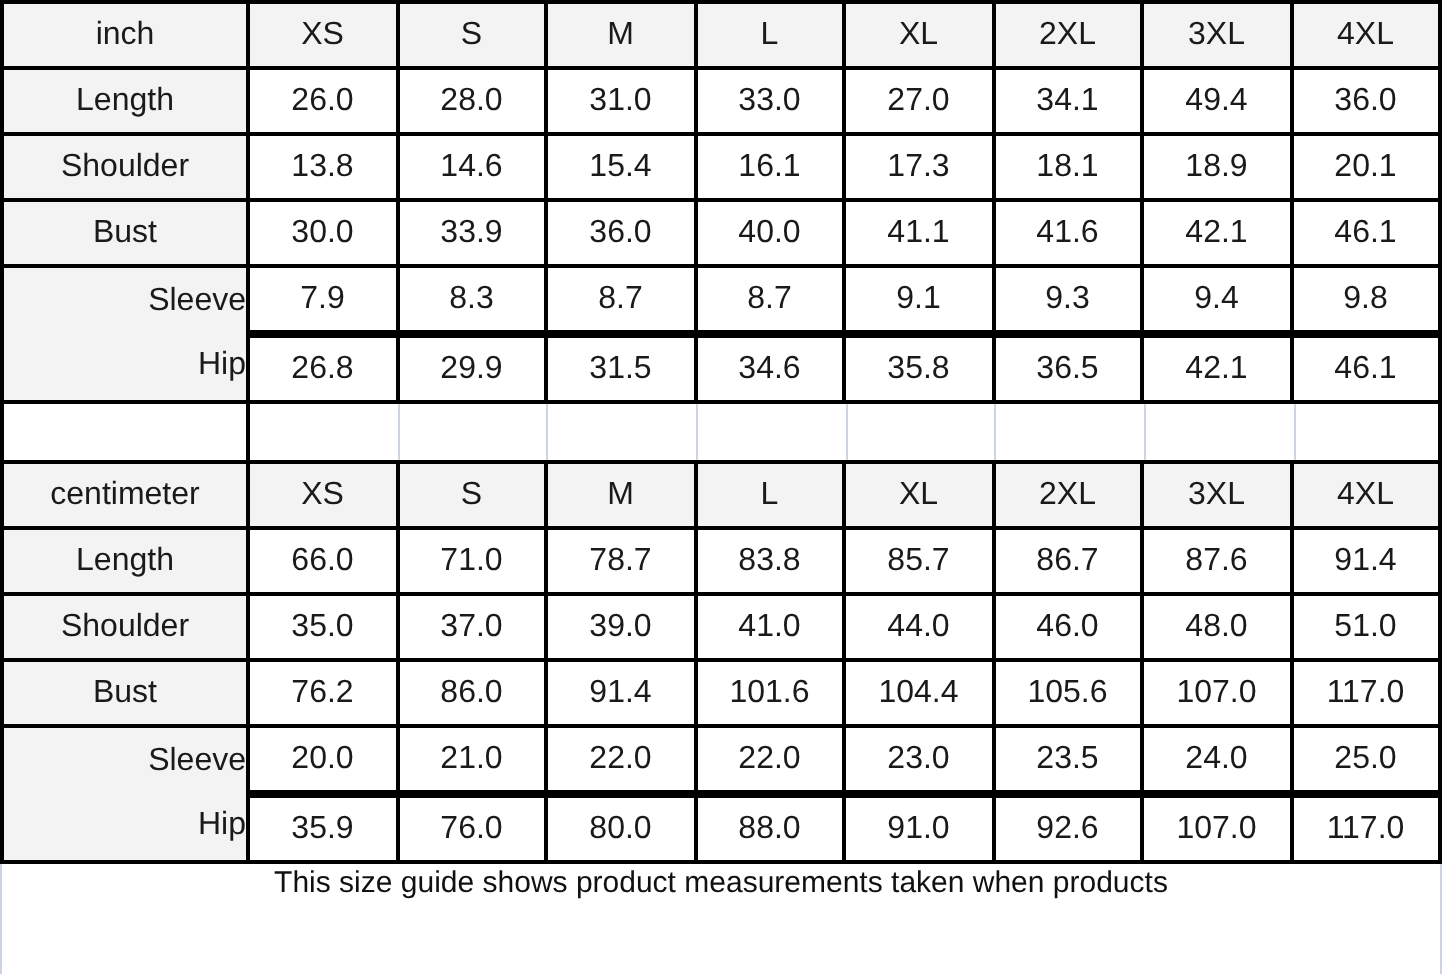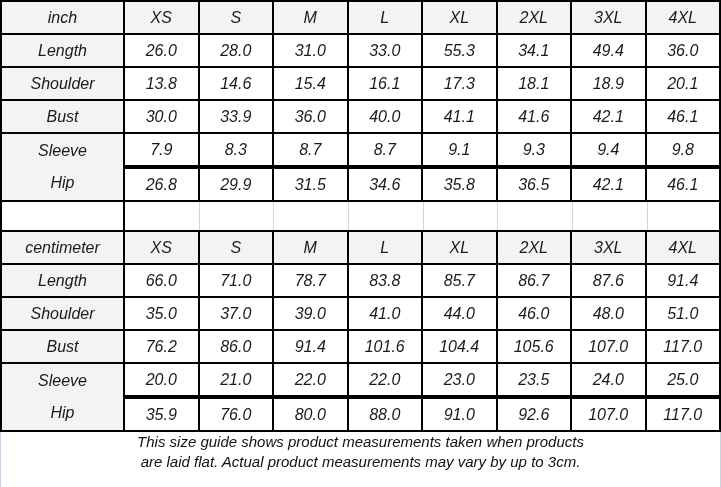--- a/index.html
+++ b/index.html
@@ -4,21 +4,20 @@
 <style>
   html, body { margin: 0; padding: 0; }
   .page {
     width: 721px;
     height: 487px;
     background: #ffffff;
     overflow: hidden;
     font-family: "Liberation Sans", sans-serif;
     color: #1a1a1a;
     box-sizing: border-box;
-    font-style: italic;
   }
   table.size-table {
     width: 721px;
     border-collapse: collapse;
     table-layout: fixed;
   }
   table.size-table col.c-label { width: 123px; }
   table.size-table th, table.size-table td {
     border: 2px solid #000000;
     height: 31px;
@@ -30,21 +29,21 @@
     white-space: nowrap;
     overflow: hidden;
   }
   table.size-table th.head { background: #f3f3f3; }
   table.size-table td.val { background: #ffffff; }
   tr.row-sleeve td.val { border-bottom: 1px solid #000000; margin-top: 48px; }
   tr.row-hip td.val { border-top: 4px solid #000000; }
   th.merged-label .half {
     height: 32px;
     line-height: 32px;
-    text-align: center;
+    text-align: right;
   }
   .spacer-row {
     position: relative;
     width: 721px;
     height: 28px;
     box-sizing: border-box;
     background: #ffffff;
     border-left: 2px solid #000000;
     border-right: 2px solid #000000;
   }
@@ -100,21 +99,21 @@
       <th class="head">2XL</th>
       <th class="head">3XL</th>
       <th class="head">4XL</th>
     </tr>
     <tr>
       <th class="head">Length</th>
       <td class="val">26.0</td>
       <td class="val">28.0</td>
       <td class="val">31.0</td>
       <td class="val">33.0</td>
-      <td class="val">55.3</td>
+      <td class="val">27.0</td>
       <td class="val">34.1</td>
       <td class="val">49.4</td>
       <td class="val">36.0</td>
     </tr>
     <tr>
       <th class="head">Shoulder</th>
       <td class="val">13.8</td>
       <td class="val">14.6</td>
       <td class="val">15.4</td>
       <td class="val">16.1</td>
@@ -251,16 +250,15 @@
       <td class="val">91.0</td>
       <td class="val">92.6</td>
       <td class="val">107.0</td>
       <td class="val">117.0</td>
     </tr>
   </tbody>
     </table>
 
   <div class="footer-note">
     <div>This size guide shows product measurements taken when products</div>
-    <div>are laid flat. Actual product measurements may vary by up to 3cm.</div>
   </div>
 
 </div>
 
 </body></html>

